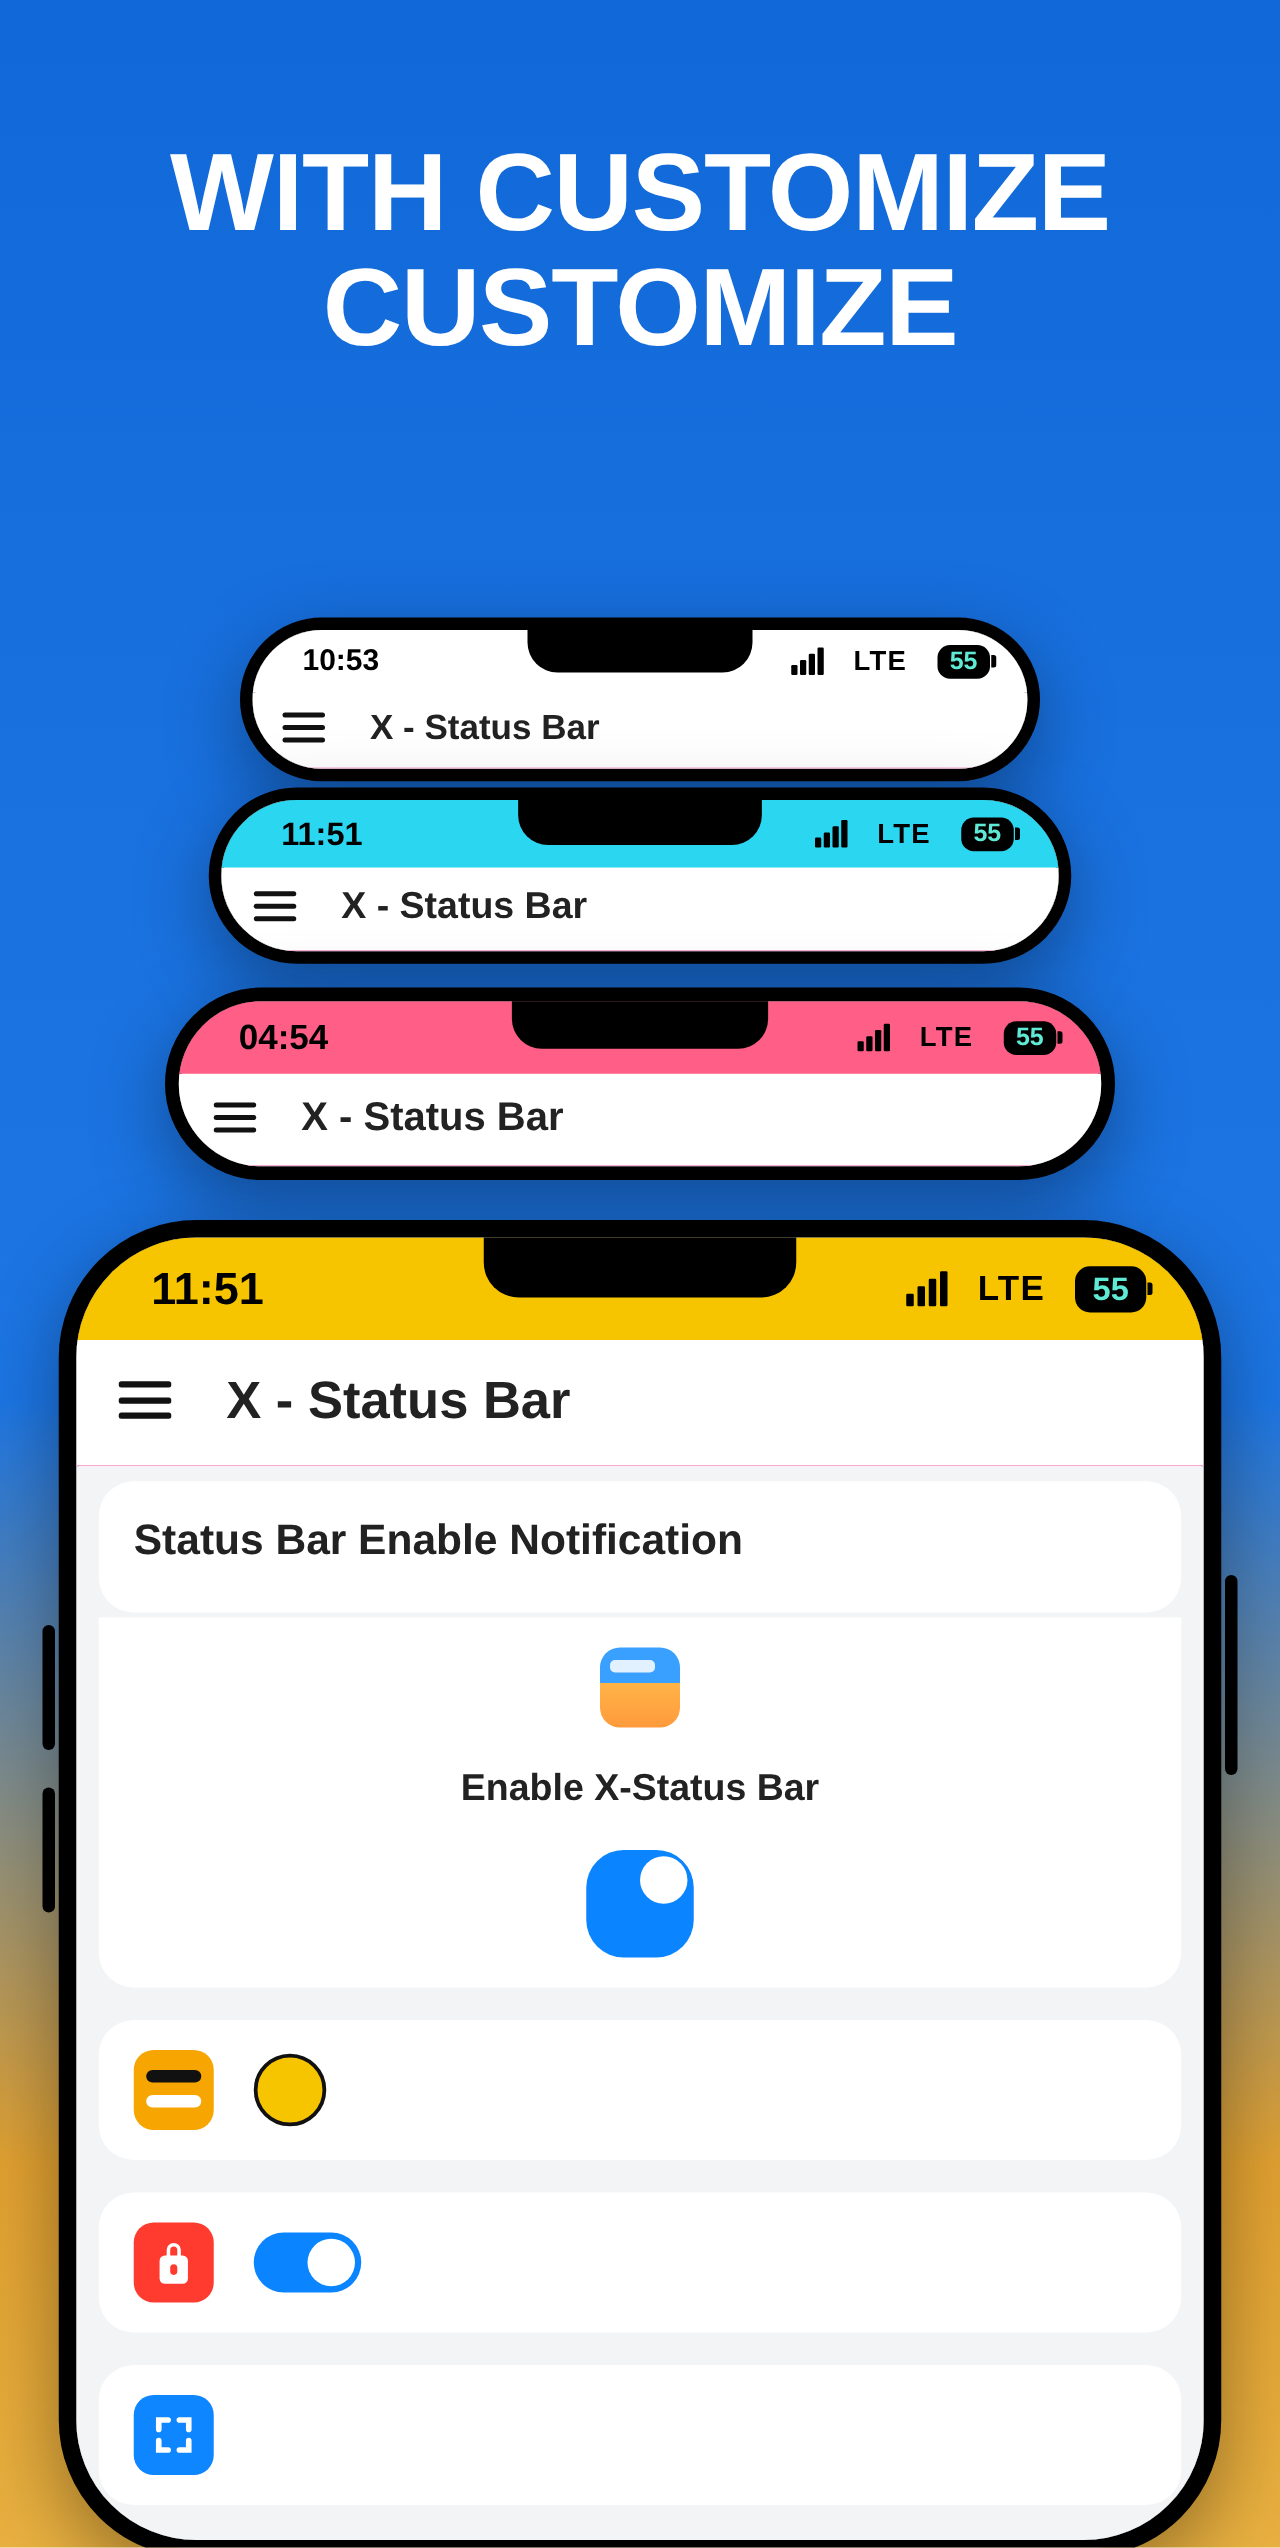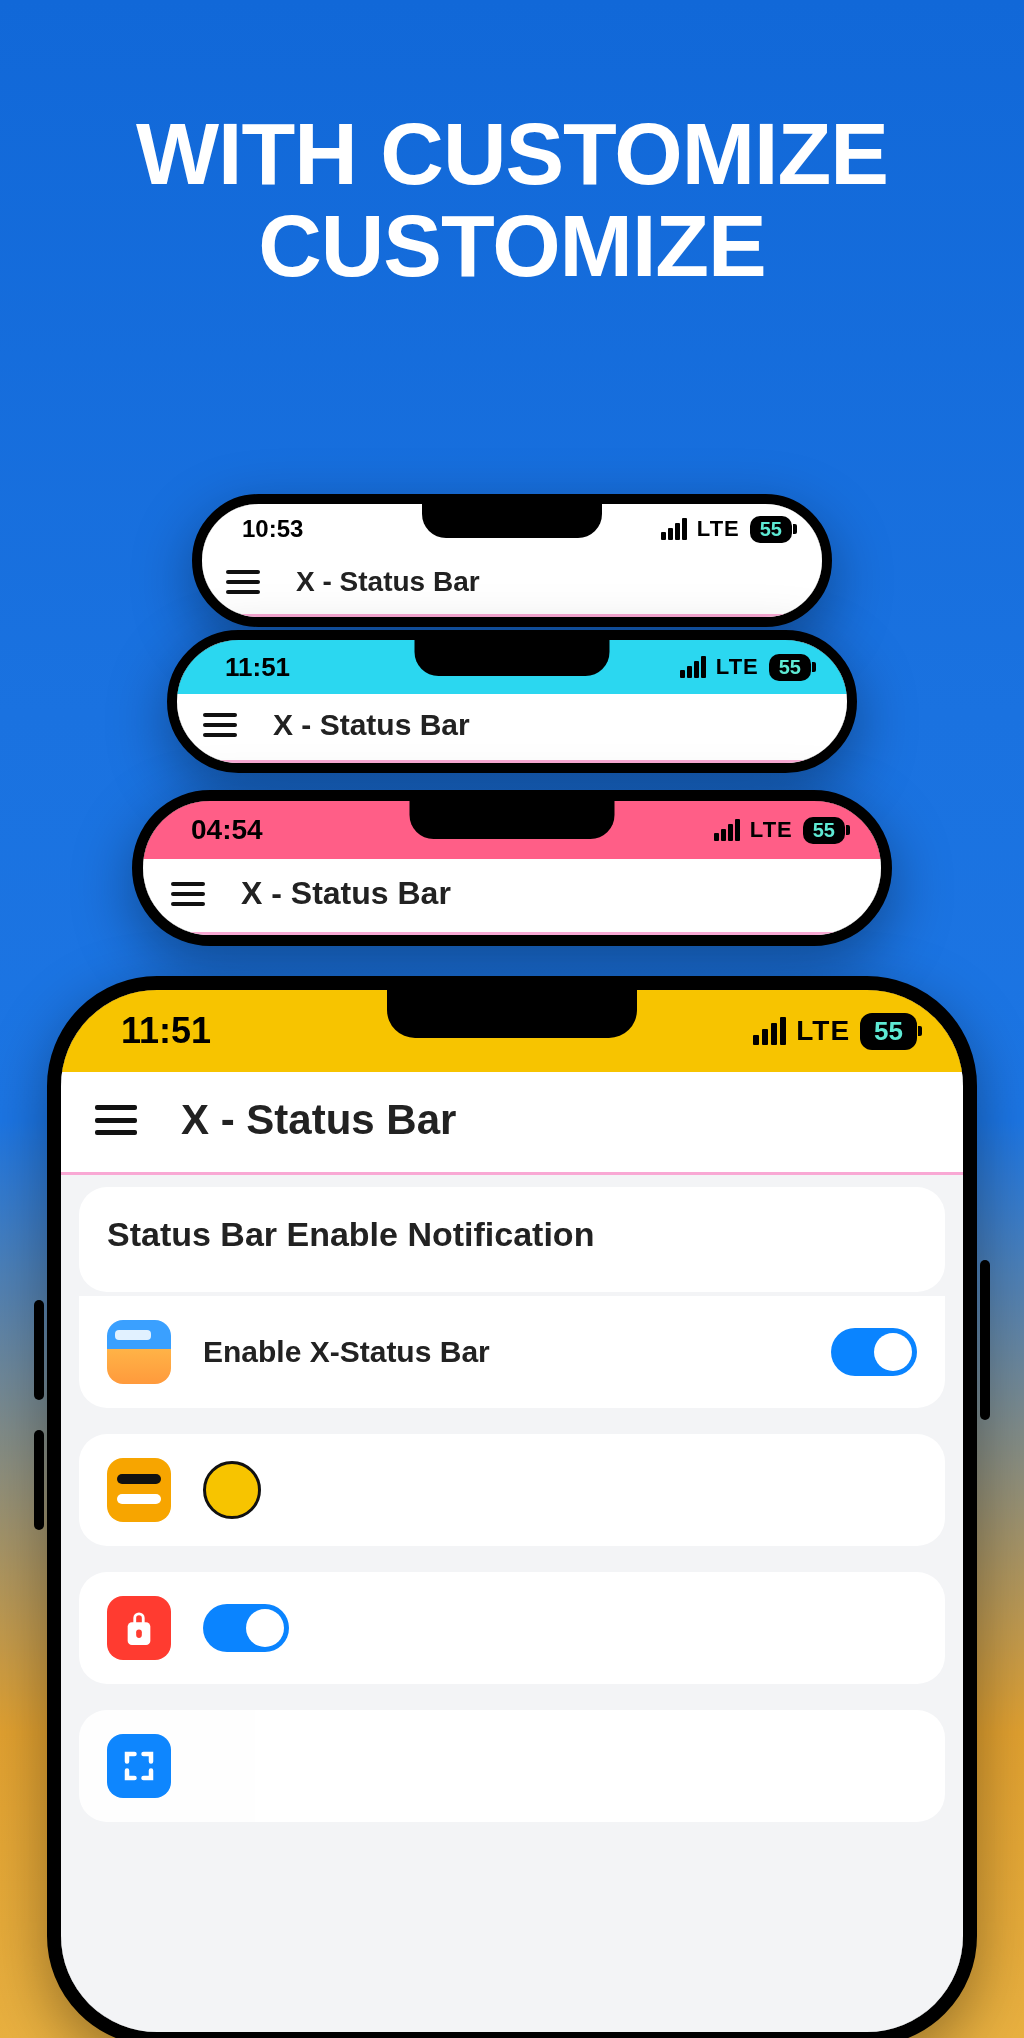--- a/index.html
+++ b/index.html
@@ -52,21 +52,21 @@
     justify-content: space-between;
     padding: 0 36px 0 48px;
     font-weight: 700;
     font-size: 28px;
     color: #000;
     position: relative;
   }
   .status-right {
     display: flex;
     align-items: center;
-    gap: 10px;
+    gap: 24px;
   }
   .signal-bars {
     display: inline-flex;
     align-items: flex-end;
     gap: 2px;
     height: 22px;
   }
   .signal-bars span {
     width: 5px;
     background: #000;
@@ -97,21 +97,21 @@
     background: #000;
     border-radius: 0 2px 2px 0;
   }
 
   .app-header {
     display: flex;
     align-items: center;
     gap: 36px;
     padding: 16px 28px 20px 28px;
     background: #fff;
-    border-bottom: 3px solid #f9a8d4;
+    border-bottom: 1px solid #f9a8d4;
   }
   .hamburger {
     width: 34px;
     height: 24px;
     display: flex;
     flex-direction: column;
     justify-content: space-between;
   }
   .hamburger span {
     height: 4px;
@@ -387,21 +387,21 @@
       </div>
     <div class="app-title">X - Status Bar</div>
   </div>
 
   <div class="content">
 
     <div class="card">
       <div class="section-title">Status Bar Enable Notification</div>
     </div>
 
-    <div class="setting-row" style="margin-top:-20px; border-top-left-radius:0; border-top-right-radius:0;">
+    <div class="setting-row" style="margin-top:-20px; border-top-left-radius:0; border-top-right-radius:0;flex-direction:column;">
       <div class="row-icon icon-app"></div>
       <div class="row-label">Enable X-Status Bar</div>
       <div class="toggle"></div>
     </div>
 
     <div class="setting-row">
       <div class="row-icon icon-color"></div>
       <div class="color-dot"></div>
     </div>
 

